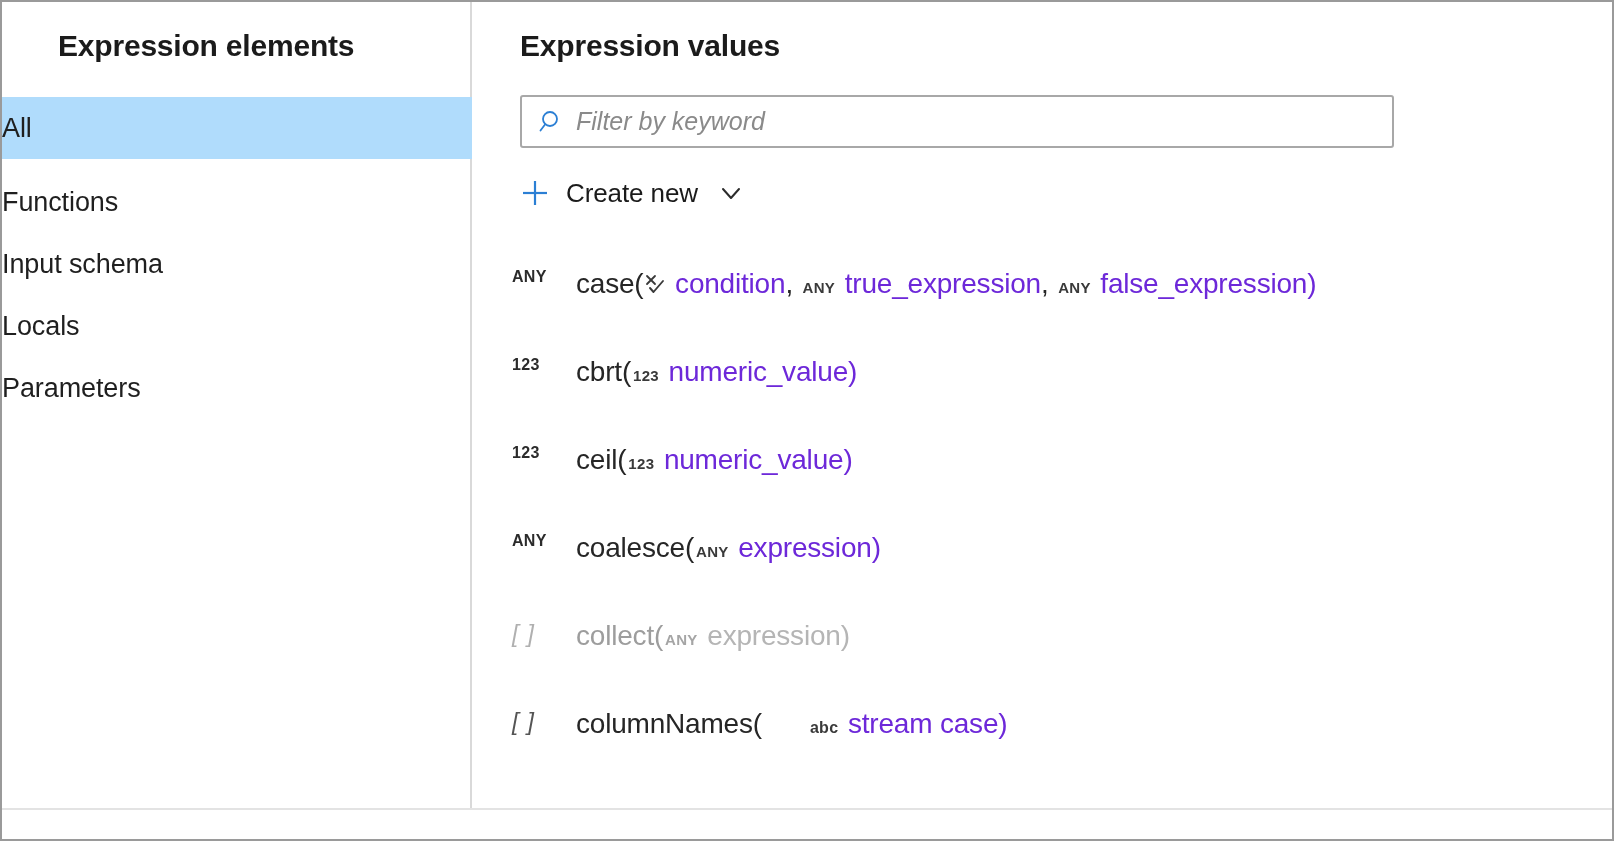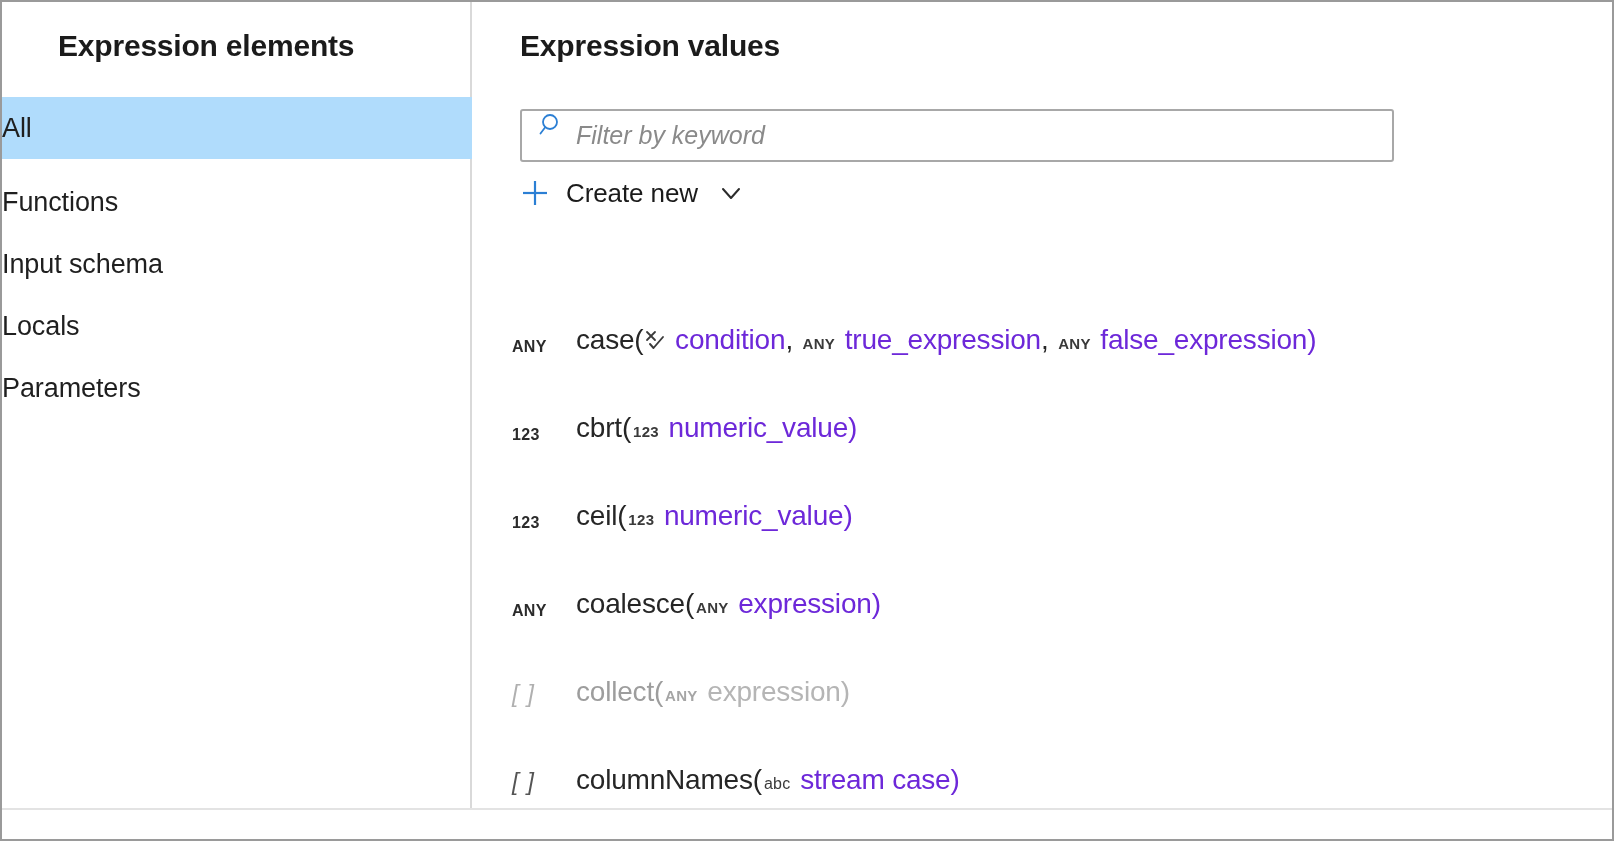--- a/index.html
+++ b/index.html
@@ -82,23 +82,22 @@
 
   .search-wrap {
     position: absolute;
     left: 32px;
     top: 93px;
     width: 874px;
     height: 53px;
     border: 2px solid #a8a8a8;
     border-radius: 3px;
     display: flex;
-    align-items: flex-start;
-    background: #ffffff;
-    margin-top: 14px;
+    align-items: center;
+    background: #ffffff;
   }
   .search-icon {
     width: 28px;
     height: 28px;
     margin-left: 16px;
     margin-right: 10px;
     flex: 0 0 auto;
     display: flex;
     align-items: center;
     justify-content: center;
@@ -156,21 +155,21 @@
   
   .fn-list {
     position: absolute;
     left: 0;
     top: 266px;
     right: 0;
   }
   .fn-row {
     height: 88px;
     display: flex;
-    align-items: flex-end;
+    align-items: flex-start;
     padding-left: 24px;
     cursor: pointer;
     white-space: nowrap;
   }
   .fn-badge {
     flex: 0 0 auto;
     width: 56px;
     text-align: left;
     font-size: 16px;
     font-weight: bold;
@@ -185,33 +184,34 @@
     color: #555555;
     letter-spacing: 1px;
   }
   .fn-sig {
     font-size: 28px;
     color: #262626;
     letter-spacing: -0.2px;
     display: flex;
     align-items: baseline;
   }
-  .fn-name { color: #262626; margin-top: 8px; }
+  .fn-name { color: #262626; }
   .fn-paren { color: #262626; }
   .fn-arg { color: #6d28d9; }
   .arg-badge {
     font-size: 15px;
     font-weight: bold;
     color: #3a3a3a;
     letter-spacing: 0.3px;
     padding: 0 2px;
   }
   .arg-badge.lc {
-    font-weight: normal;
+    font-weight: bold;
     font-size: 16px;
+    margin-left: 46px;
   }
   .bool-icon {
     display: inline-flex;
     width: 24px;
     height: 24px;
     align-items: center;
     justify-content: center;
     transform: translateY(2px);
   }
   .fn-row.dim .fn-name,

